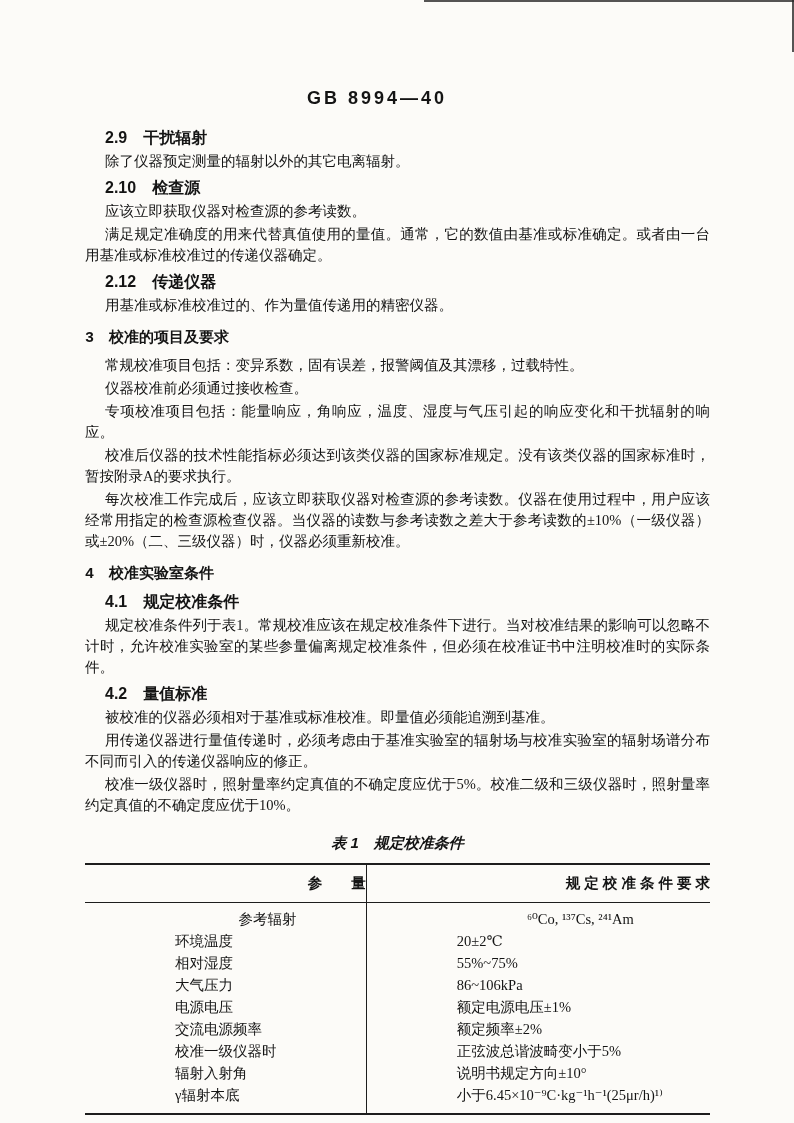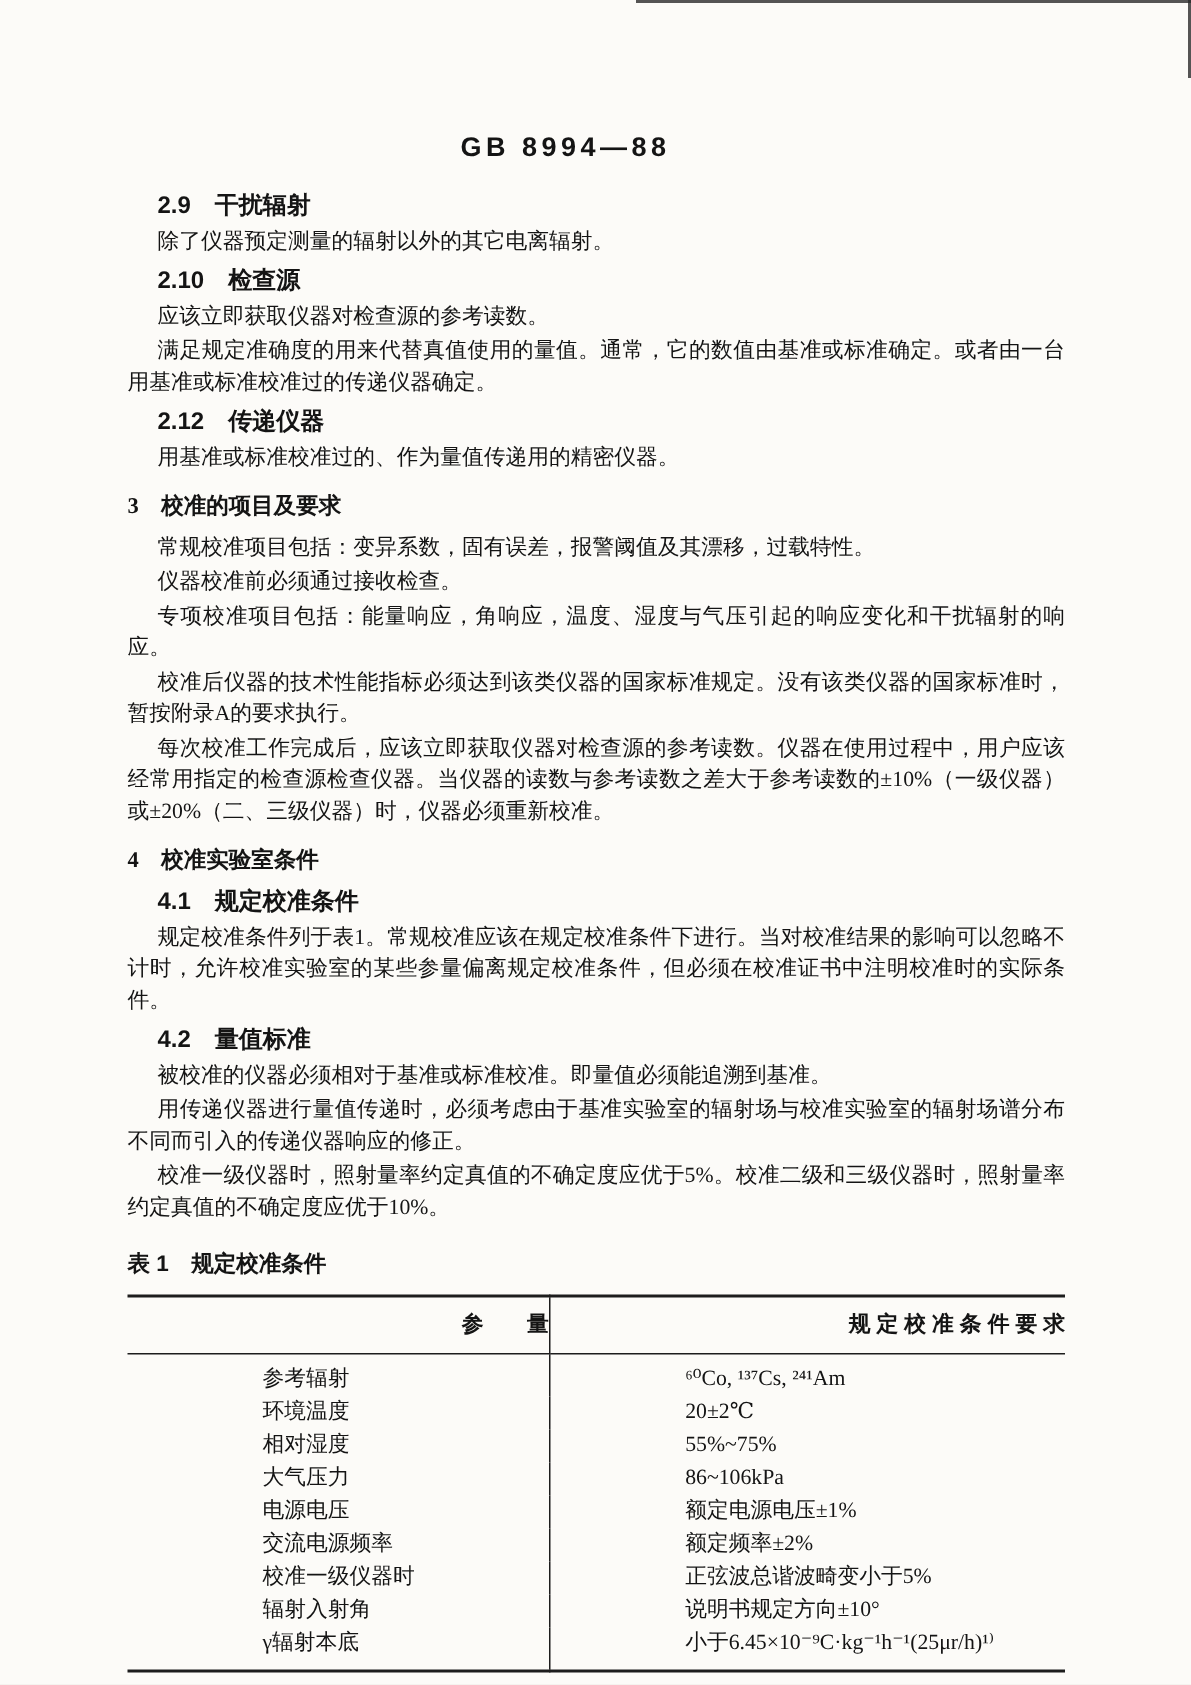--- a/index.html
+++ b/index.html
@@ -27,36 +27,36 @@
     position: absolute; top: 88px; left: 0; right: 40px;
     text-align: center;
     font-family: "Liberation Sans", "DejaVu Sans", sans-serif;
     font-weight: bold; font-size: 18px; letter-spacing: 3px;
   }
   .content {
     position: absolute; top: 122px; left: 85px; right: 84px;
     font-size: 14.5px; line-height: 21px;
   }
   .sec1 {
-    font-family: Liberation Serif, serif;
+    font-family: Liberation Mono, monospace;
     font-weight: bold; font-size: 15px;
     margin: 12px 0 6px 0;
   }
   .sec2 {
     font-family: "Liberation Sans", "DejaVu Sans", sans-serif;
     font-weight: bold; font-size: 16px;
     margin: 5px 0 3px 0; text-indent: 20px;
   }
   .para {
     margin: 2px 0; text-indent: 20px; text-align: justify;
   }
   .table-title {
     font-family: "Liberation Sans", "DejaVu Sans", sans-serif;
     font-weight: bold; font-size: 15px;
-    margin: 16px 0 10px 0;
+    text-align: center; margin: 16px 0 10px 0; font-style: italic;
   }
   table.cond-table {
     width: 100%;
     border-collapse: collapse;
     border-top: 2px solid #1d1d1d;
     border-bottom: 2px solid #1d1d1d;
     font-size: 14.5px;
   }
   table.cond-table th {
     font-family: "Liberation Sans", "DejaVu Sans", sans-serif;
@@ -68,31 +68,31 @@
   table.cond-table th:first-child,
   table.cond-table td:first-child {
     width: 45%;
     border-right: 1.5px solid #1d1d1d;
   }
   table.cond-table td {
     padding: 2.5px 6px 2.5px 90px;
     line-height: 17px;
     white-space: nowrap;
   }
-  table.cond-table tbody tr:first-child td { padding-top: 8px; }
+  table.cond-table tbody tr:first-child td { padding-top: 8px; text-align: center; }
   table.cond-table tbody tr:last-child td { padding-bottom: 9px; }
 </style>
 </head>
 <body>
 
 <div class="page">
   <div class="artifact-top"></div>
   <div class="artifact-right"></div>
 
-  <div class="doc-header">GB 8994—88</div>
+  <div class="doc-header">GB 8994—40</div>
 
   <div class="content">
     <div class="sec2">2.9　干扰辐射</div>
     <p class="para">除了仪器预定测量的辐射以外的其它电离辐射。</p>
     <div class="sec2">2.10　检查源</div>
     <p class="para">应该立即获取仪器对检查源的参考读数。</p>
     <p class="para">满足规定准确度的用来代替真值使用的量值。通常，它的数值由基准或标准确定。或者由一台用基准或标准校准过的传递仪器确定。</p>
     <div class="sec2">2.12　传递仪器</div>
     <p class="para">用基准或标准校准过的、作为量值传递用的精密仪器。</p>
 

